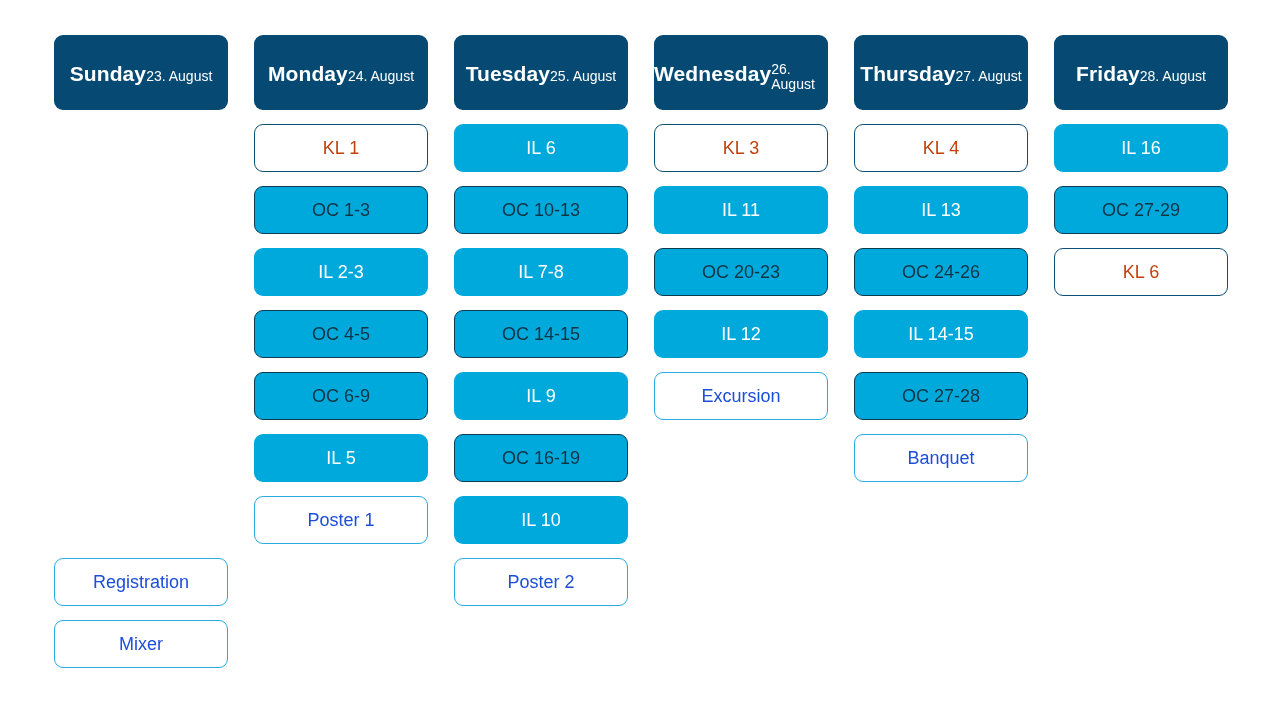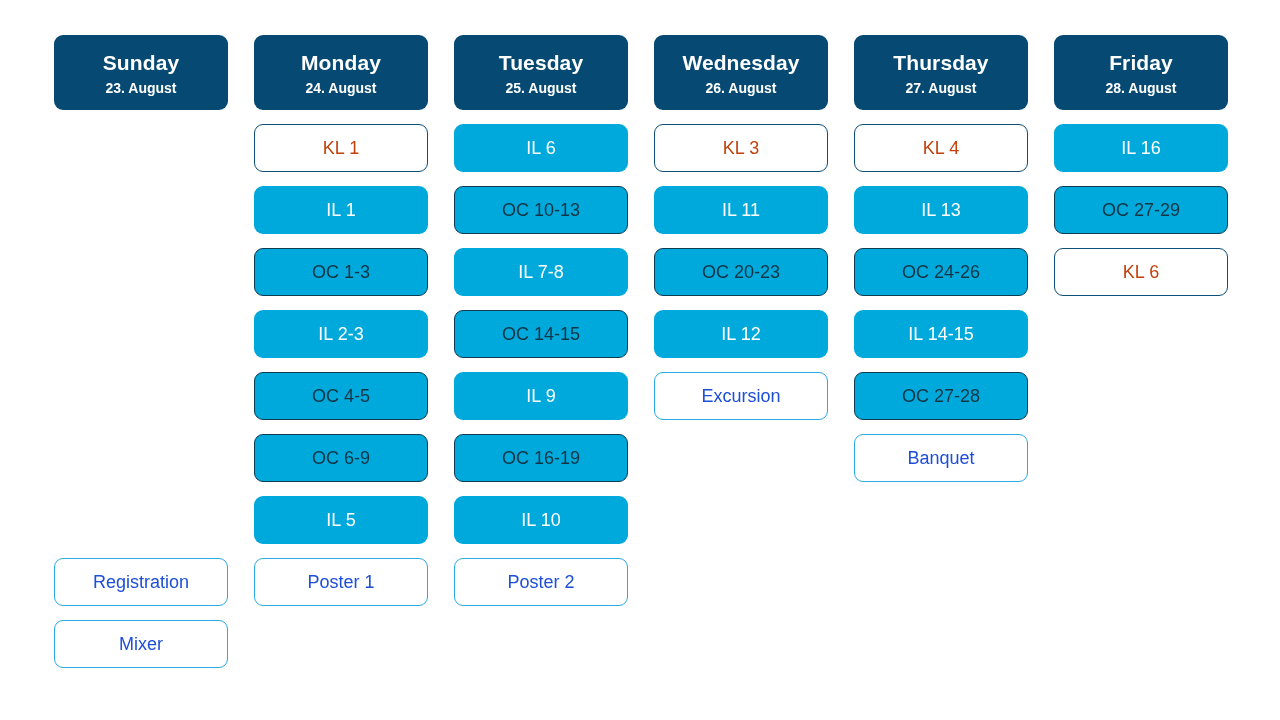--- a/index.html
+++ b/index.html
@@ -31,35 +31,35 @@
     gap: 14px;
   }
 
   
   .day-header {
     height: 75px;
     border-radius: 9px;
     background: #064a73;
     color: #ffffff;
     display: flex;
-    flex-direction: column;
+    flex-direction: row;
     align-items: center;
     justify-content: center;
     box-sizing: border-box;
     padding-top: 2px;
   }
   .day-name {
     font-size: 21px;
     font-weight: bold;
     line-height: 1.1;
     letter-spacing: 0.1px;
   }
   .day-date {
     font-size: 14px;
-    font-weight: bold;
+    font-weight: normal;
     line-height: 1.1;
     margin-top: 7px;
   }
 
   
   .column-body {
     display: flex;
     flex-direction: column;
     gap: 14px;
     margin-top: 0;
@@ -125,21 +125,20 @@
         <div class="session social">Mixer</div>
       </div>
     </div>
     <div class="day-column">
       <div class="day-header">
         <div class="day-name">Monday</div>
         <div class="day-date">24. August</div>
       </div>
       <div class="column-body">
         <div class="session kl">KL 1</div>
-        <div class="session il">IL 1</div>
         <div class="session oc">OC 1-3</div>
         <div class="session il">IL 2-3</div>
         <div class="session oc">OC 4-5</div>
         <div class="session oc">OC 6-9</div>
         <div class="session il">IL 5</div>
         <div class="session social">Poster 1</div>
       </div>
     </div>
     <div class="day-column">
       <div class="day-header">

